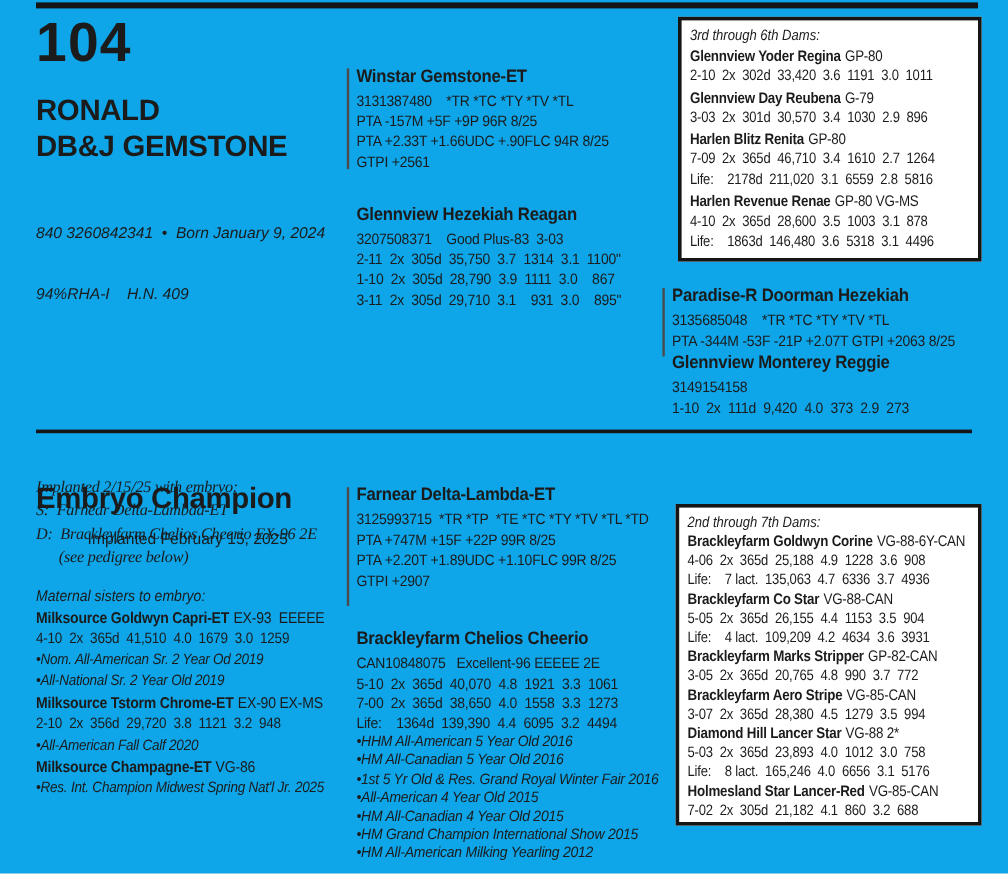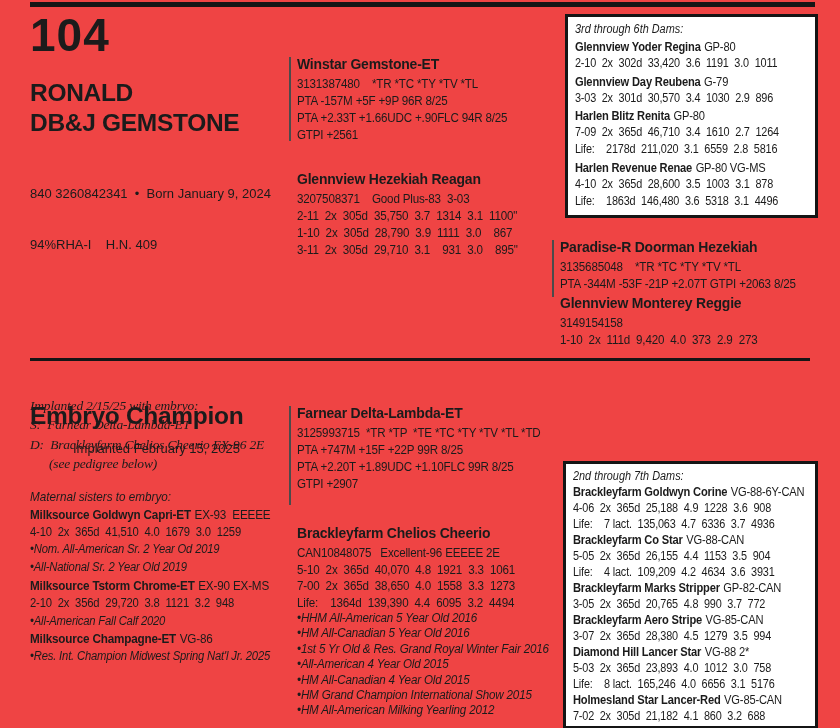--- a/index.html
+++ b/index.html
@@ -1,53 +1,53 @@
 <!DOCTYPE html>
 <html><head>
 <meta charset="utf-8">
 <style>
   html, body { margin: 0; padding: 0; background: #e8e8e8; }
   .page {
-    position: relative; width: 840px; height: 728px; background: #ef4444;
+    position: relative; width: 840px; height: 728px; background: #0ea5e9;
     font-family: "Liberation Sans", "DejaVu Sans", sans-serif;
     color: #1b1b1b; overflow: hidden;
   }
   .rule { position: absolute; background: #151515; }
   .top-rule { left: 30px; top: 2px; width: 785px; height: 5px; }
   .mid-rule { left: 30px; top: 358px; width: 780px; height: 3px; }
   .vline { position: absolute; width: 2px; background: #4b4b4b; }
   .vl-sire-top { left: 289px; top: 57px; height: 84px; }
   .vl-damsire  { left: 552px; top: 240px; height: 57px; }
   .vl-sire-bot { left: 289px; top: 406px; height: 99px; }
 
   
   .top-left { position: absolute; left: 30px; top: 12px; width: 260px; }
   .lot-num { font-size: 46px; font-weight: 900; letter-spacing: 1px; line-height: 46px; }
   .animal-name { margin-top: 20px; font-size: 24.5px; font-weight: bold; line-height: 30px; letter-spacing: -0.3px; }
-  .reg-block { margin-top: 13px; font-size: 13px; line-height: 17px; white-space: pre; }
+  .reg-block { margin-top: 13px; font-size: 13px; line-height: 17px; white-space: pre; font-style: italic; }
   .implant { margin-top: 50px; font-style: italic; font-size: 13.5px; line-height: 19.5px; white-space: pre; letter-spacing: -0.2px; font-family: Liberation Serif, serif; }
 
   
   .ped-block { position: absolute; transform: scaleX(0.93); transform-origin: 0 0; }
   .ped-name { font-size: 15px; font-weight: bold; letter-spacing: -0.2px; margin-bottom: 3px; line-height: 18px; }
   .ped-name.second { margin-top: 2px; }
   .ped-line { font-size: 12.5px; line-height: 17px; white-space: pre; letter-spacing: -0.2px; }
   .top-sire { left: 297px; top: 55px; width: 280px; }
   .top-dam  { left: 297px; top: 170px; width: 280px; }
   .paradise { left: 560px; top: 238px; width: 290px; }
   .paradise .ped-line { line-height: 16.5px; }
   .bm-sire  { left: 297px; top: 404px; width: 285px; }
   .bm-dam   { left: 297px; top: 524px; width: 285px; }
   .bm-dam .ped-line { line-height: 16.5px; }
   .note-line { font-size: 12.5px; font-style: italic; line-height: 15.4px; white-space: pre; letter-spacing: -0.2px; }
 
   
   .box { position: absolute; border: 3px solid #151515; background: #fff; overflow: hidden; }
   .box1 { left: 565px; top: 14px; width: 247px; height: 198px; }
-  .box2 { left: 563px; top: 461px; width: 249px; height: 262px; }
+  .box2 { left: 563px; top: 420px; width: 249px; height: 262px; }
   .box-inner { transform: scaleX(0.87); transform-origin: 0 0; width: 114%; padding: 4px 0 0 8px; }
   .box-title { font-style: italic; font-size: 12.5px; }
   .dam-name-line { font-size: 12.8px; font-weight: bold; white-space: pre; letter-spacing: -0.2px; }
   .dam-name-line .score { font-weight: normal; margin-left: 4px; }
   .box1 .box-title, .box1 .dam-name-line, .box1 .ped-line { line-height: 17.2px; }
   .box2 .box-title, .box2 .dam-name-line, .box2 .ped-line { line-height: 16px; }
 
   
   .bottom-left { position: absolute; left: 30px; top: 400px; width: 262px; }
   .bl-header { font-size: 24.5px; font-weight: bold; line-height: 31px; letter-spacing: -0.3px; }

